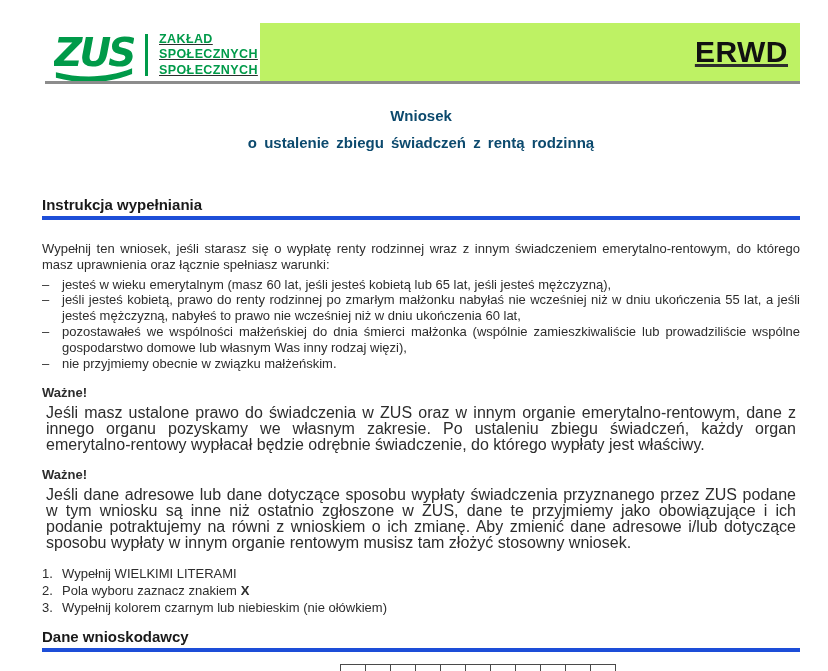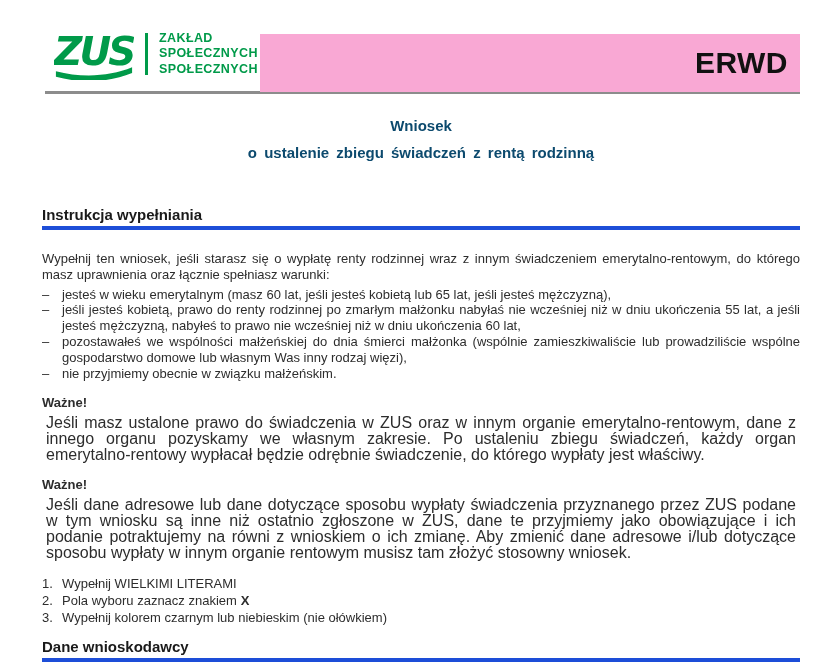--- a/index.html
+++ b/index.html
@@ -3,21 +3,21 @@
 <meta charset="utf-8">
 <style>
   html, body { margin:0; padding:0; background:#ffffff; }
   body { font-family:"Liberation Sans", sans-serif; color:#2d2d2d; }
   .page {
     width:828px; height:671px; box-sizing:border-box;
     padding:0 28px 0 42px; overflow:hidden; background:#fff;
   }
 
   
-  .top-header { display:flex; align-items:flex-start; padding-top:28px; height:63px; }
+  .top-header { display:flex; align-items:flex-end; padding-top:18px; height:63px;text-decoration:underline; }
   .logo { display:flex; align-items:center; margin-left:12px; gap:11px; }
   .zus-mark { width:80px; height:52px; display:block; }
   .logo-sep { width:3px; height:42px; background:currentColor; }
   .logo-text { font-size:12.5px; font-weight:bold; line-height:15.5px; letter-spacing:0.4px; }
   .code-box {
     margin-left:auto; width:540px; height:58px; margin-top:6px;
     display:flex; align-items:center; justify-content:flex-end;
     padding-right:12px; box-sizing:border-box;
     font-size:30px; font-weight:bold; color:#111; letter-spacing:0.5px;
   }
@@ -72,21 +72,21 @@
         <text x="0" y="39" font-family="DejaVu Sans, sans-serif" font-size="41" font-weight="bold" font-style="italic" letter-spacing="-3" fill="currentColor">ZUS</text>
         <path d="M2 45 C 28 52 58 51 82 41 L 82 47 C 58 57 28 58 2 51 Z" fill="currentColor"></path>
       </svg>
       <div class="logo-sep"></div>
       <div class="logo-text">
         <div>ZAKŁAD</div>
         <div>SPOŁECZNYCH</div>
         <div>SPOŁECZNYCH</div>
       </div>
     </div>
-    <div class="code-box" style="background: #f9a8d4;">
+    <div class="code-box" style="background: #bef264;">
       <span>ERWD</span>
     </div>
   </header>
   <div class="header-rule" style="background: rgb(140, 140, 140);"></div>
 
   <div class="form-title">
     <div>Wniosek</div>
     <div>o ustalenie zbiegu świadczeń z rentą rodzinną</div>
   </div>
 

